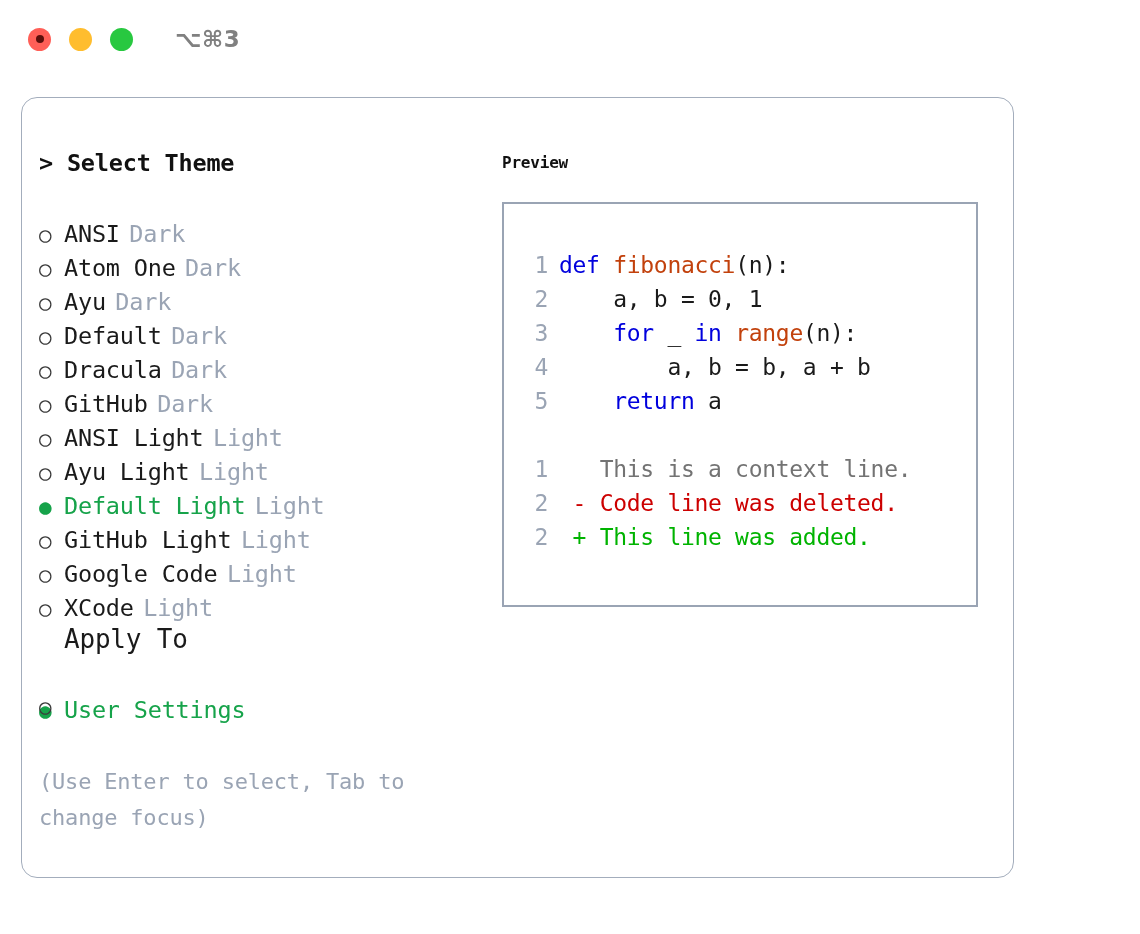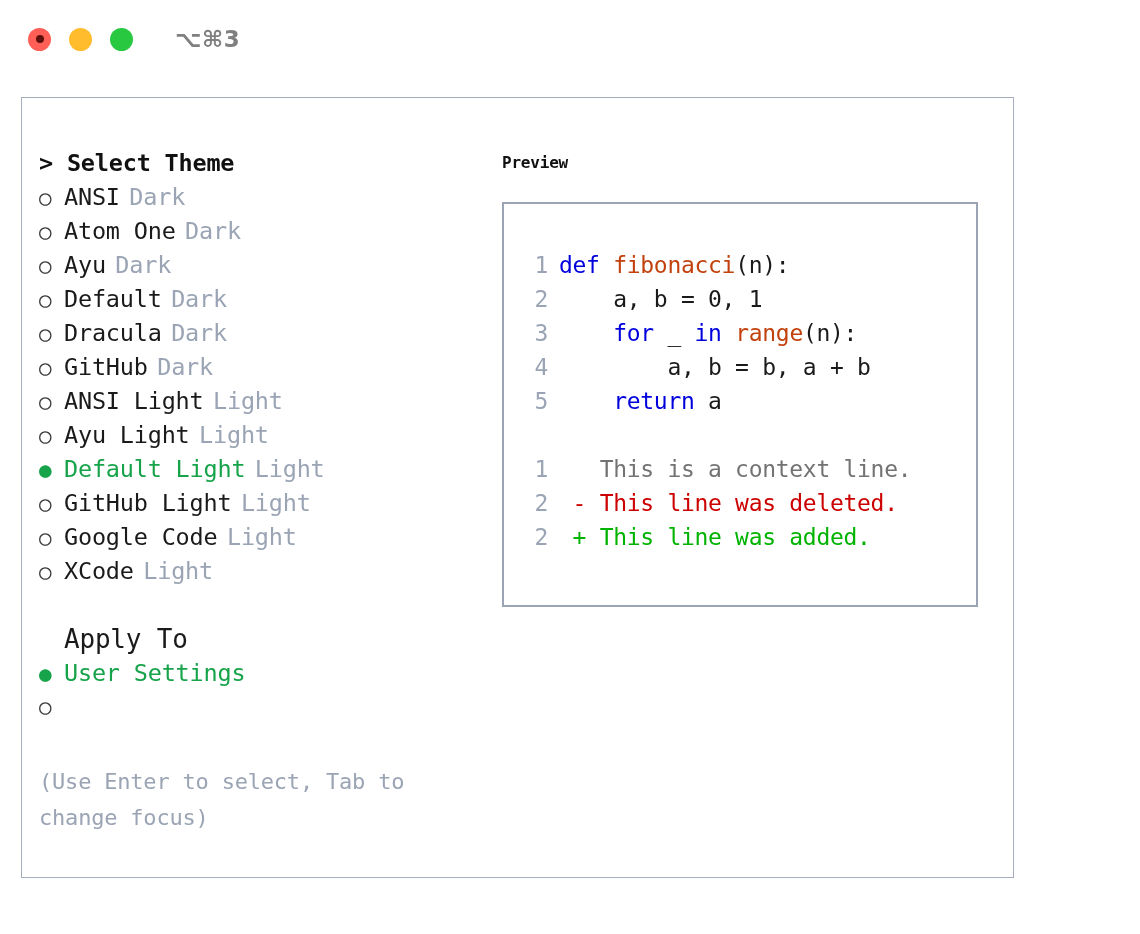--- a/index.html
+++ b/index.html
@@ -69,21 +69,21 @@
   }
 
   
   .panel {
     position: absolute;
     left: 21px;
     top: 97px;
     width: 993px;
     height: 781px;
     border: 1.6px solid #a3adbc;
-    border-radius: 0;
+    border-radius: 16px;
     box-sizing: border-box;
     background: #ffffff;
   }
 
   .panel-inner {
     position: relative;
     width: 100%;
     height: 100%;
   }
 
@@ -117,21 +117,21 @@
   .bullet {
     display: inline-block;
     width: 25px;
     flex: 0 0 25px;
     color: #3b3b3b;
     font-size: 21px;
     line-height: 34px;
   }
   .opt-row.selected .bullet { color: #16a34a; }
 
-  .opt-label { color: #1a1a1a; }
+  .opt-label { color: #1a1a1a; margin-top: 37px; }
   .opt-row.selected .opt-label { color: #16a34a; text-align: center; }
   .opt-tag {
     color: #9aa4b4;
     margin-left: 9.5px;
   }
 
   .spacer-row { height: 34px; }
 
   .apply-header {
     font-size: 26px;
@@ -255,21 +255,21 @@
           <div id="code-block">
               <div class="code-line"><span class="ln">1</span><span class="tok-kw">def </span><span class="tok-fn">fibonacci</span><span class="tok-plain">(n):</span></div>
               <div class="code-line"><span class="ln">2</span><span class="tok-plain">    a, b = 0, 1</span></div>
               <div class="code-line"><span class="ln">3</span><span class="tok-plain">    </span><span class="tok-kw">for</span><span class="tok-plain"> _ </span><span class="tok-kw">in</span><span class="tok-plain"> </span><span class="tok-fn">range</span><span class="tok-plain">(n):</span></div>
               <div class="code-line"><span class="ln">4</span><span class="tok-plain">        a, b = b, a + b</span></div>
               <div class="code-line"><span class="ln">5</span><span class="tok-plain">    </span><span class="tok-kw">return</span><span class="tok-plain"> a</span></div>
             </div>
           <div class="code-blank"></div>
           <div id="diff-block">
               <div class="code-line"><span class="ln">1</span><span class="tok-ctx">   This is a context line.</span></div>
-              <div class="code-line"><span class="ln">2</span><span class="tok-del"> - This line was deleted.</span></div>
+              <div class="code-line"><span class="ln">2</span><span class="tok-del"> - Code line was deleted.</span></div>
               <div class="code-line"><span class="ln">2</span><span class="tok-add"> + This line was added.</span></div>
             </div>
         </div>
       </div>
 
     </div>
   </div>
 </div>
 
 </body></html>

